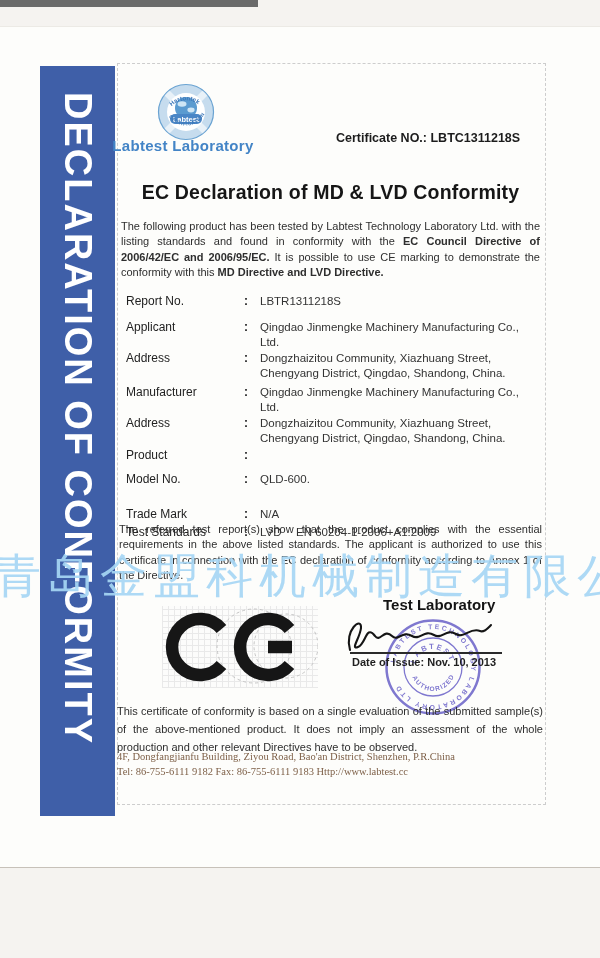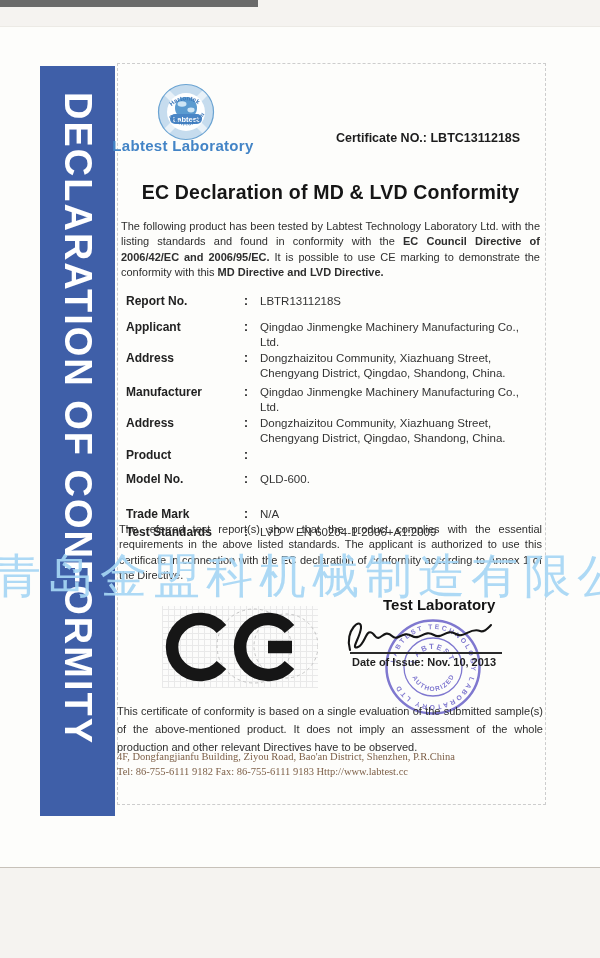--- a/index.html
+++ b/index.html
@@ -18,21 +18,21 @@
                 font-size:15px;font-weight:600;color:#4384c6;letter-spacing:.3px;}
   .certno{position:absolute;left:336px;top:131px;font-size:12.5px;font-weight:bold;color:#1c1c1c;}
   .title{position:absolute;left:117px;top:181px;width:427px;text-align:center;
          font-size:19.5px;font-weight:bold;color:#161616;letter-spacing:.2px;}
   .para{position:absolute;font-size:11px;line-height:15.4px;text-align:justify;color:#2e2e2e;}
   .intro{left:121px;top:219px;width:419px;}
   .statement{left:119px;top:522px;width:423px;}
   .disclaimer{left:117px;top:702px;width:426px;line-height:18px;}
   .fields{position:absolute;left:126px;top:294px;width:414px;}
   .frow{display:flex;}
-  .frow .flabel{width:118px;font-size:12px;font-weight:bold;color:#222;line-height:15px;}
+  .frow .flabel{width:118px;font-size:12px;font-weight:normal;color:#222;line-height:15px;}
   .frow .fcolon{width:16px;font-size:12px;font-weight:bold;color:#222;line-height:15px;}
   .frow .fvalue{flex:1;font-size:11.5px;color:#333;line-height:15px;}
   .fvalue.vbold{font-weight:bold;color:#222;}
   .mb11{margin-bottom:11px}.mb1{margin-bottom:1px}.mb4{margin-bottom:4px}
   .mb2{margin-bottom:2px}.mb9{margin-bottom:9px}.mb6{margin-bottom:20px}.mb3{margin-bottom:3px}
   .row-center{align-items:center;}
   .std-line{display:flex;}
   .std-code{width:36px;}
   .watermark{position:absolute;left:-6px;top:552px;width:620px;font-size:47px;line-height:1;
              color:#a7d7f5;letter-spacing:6px;white-space:nowrap;z-index:6;opacity:.92;pointer-events:none;}

